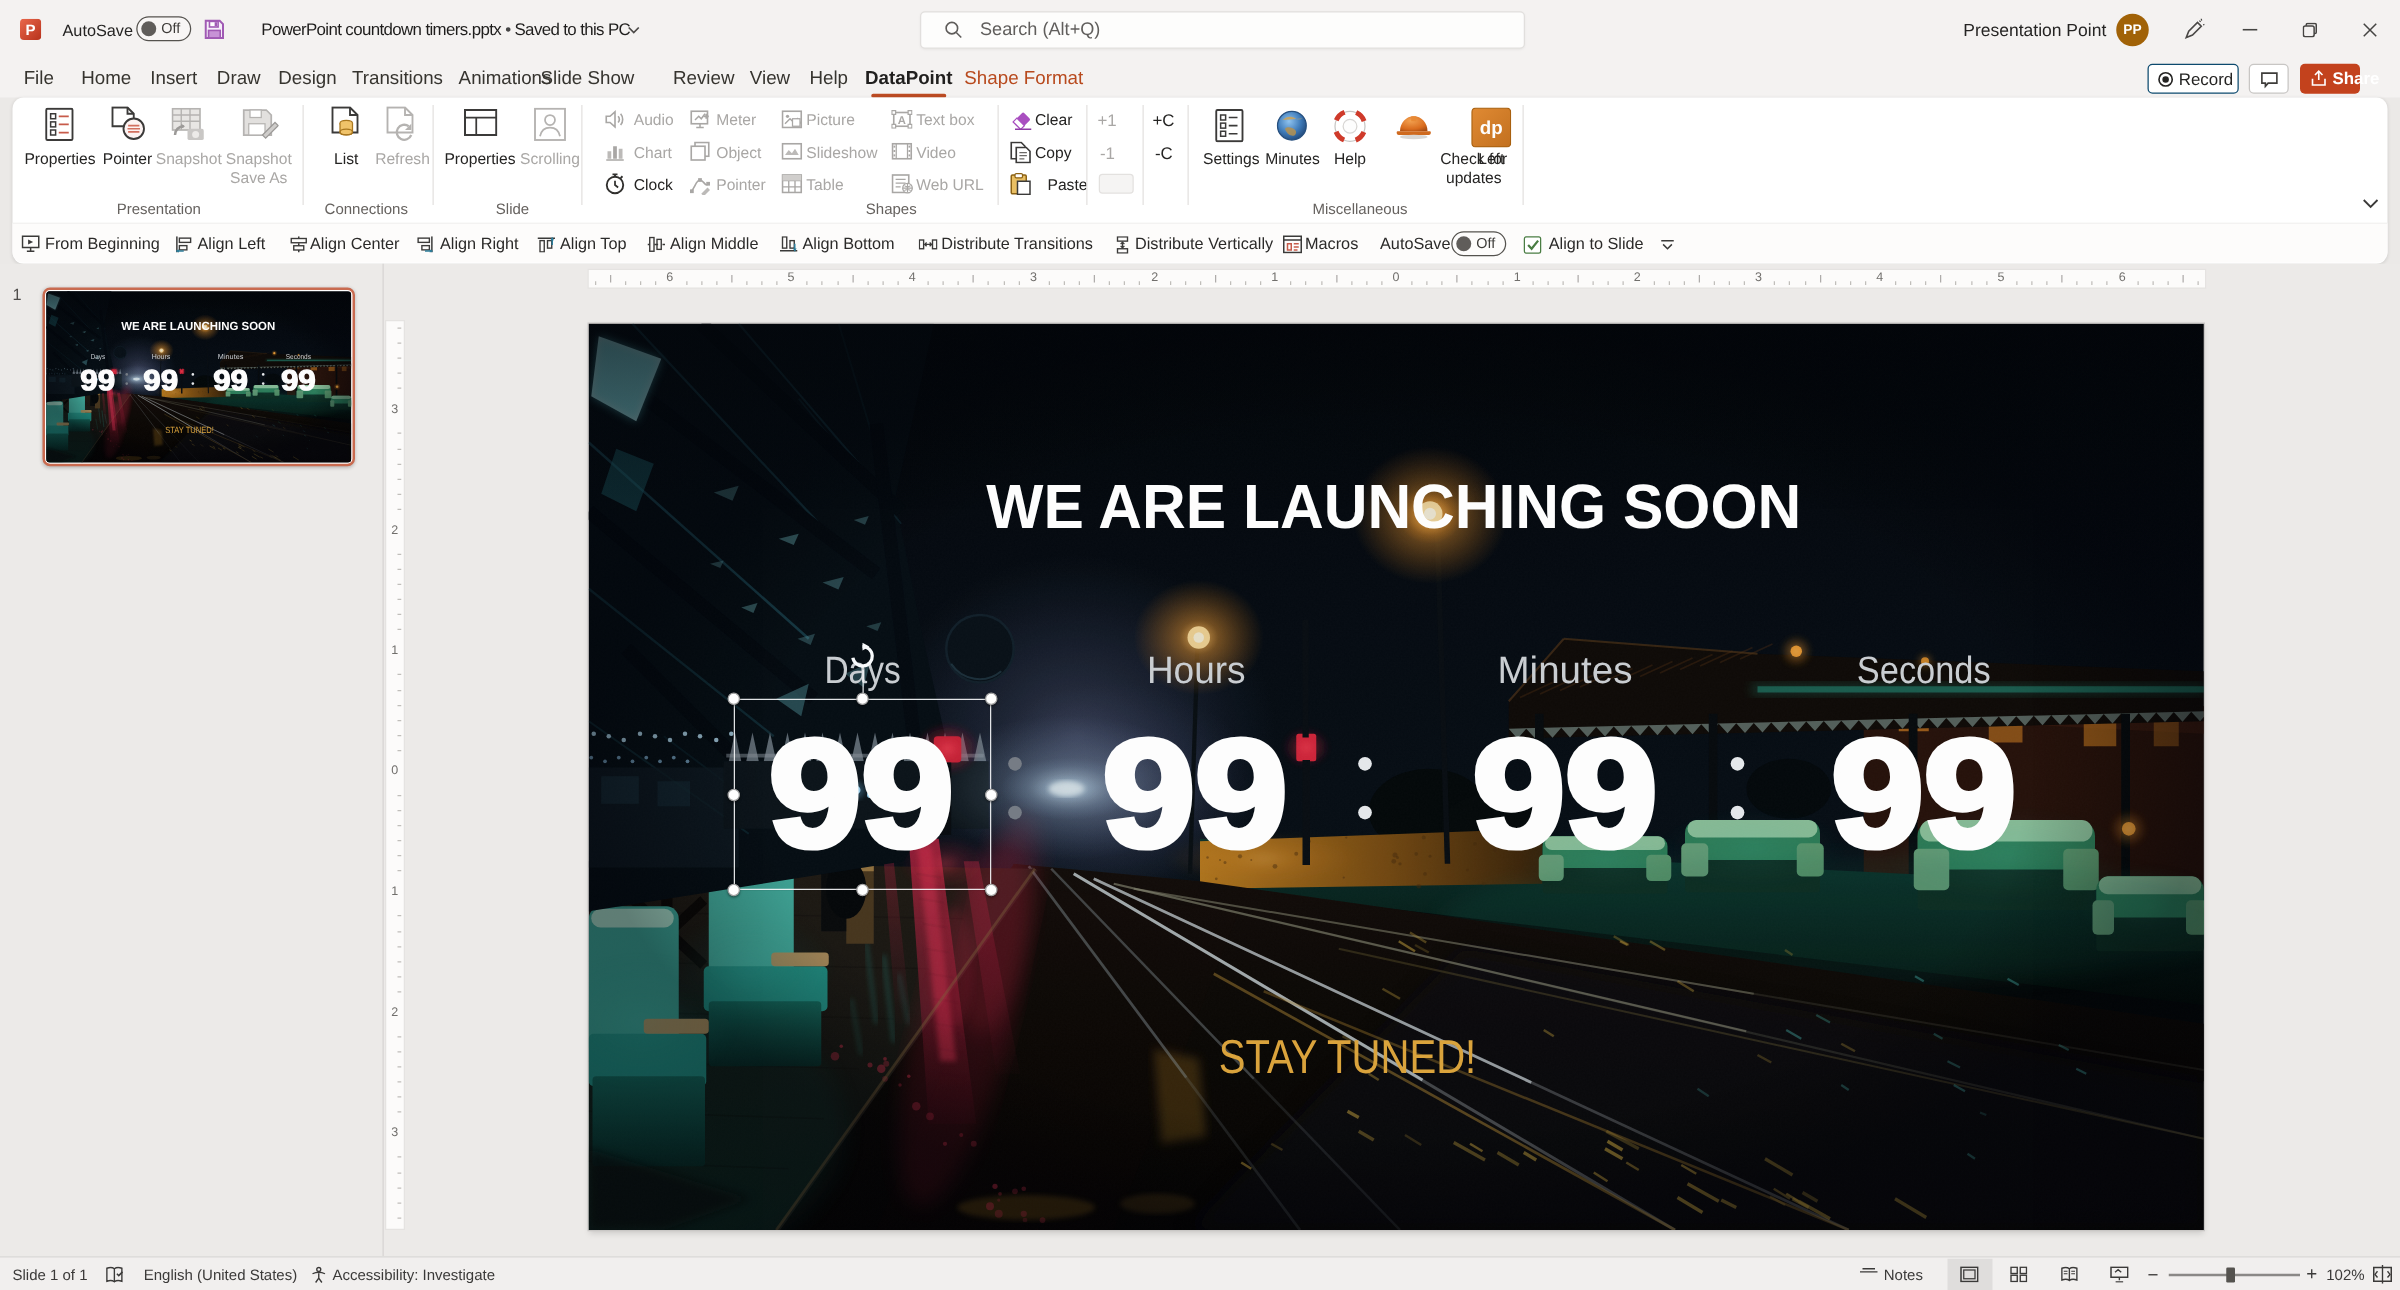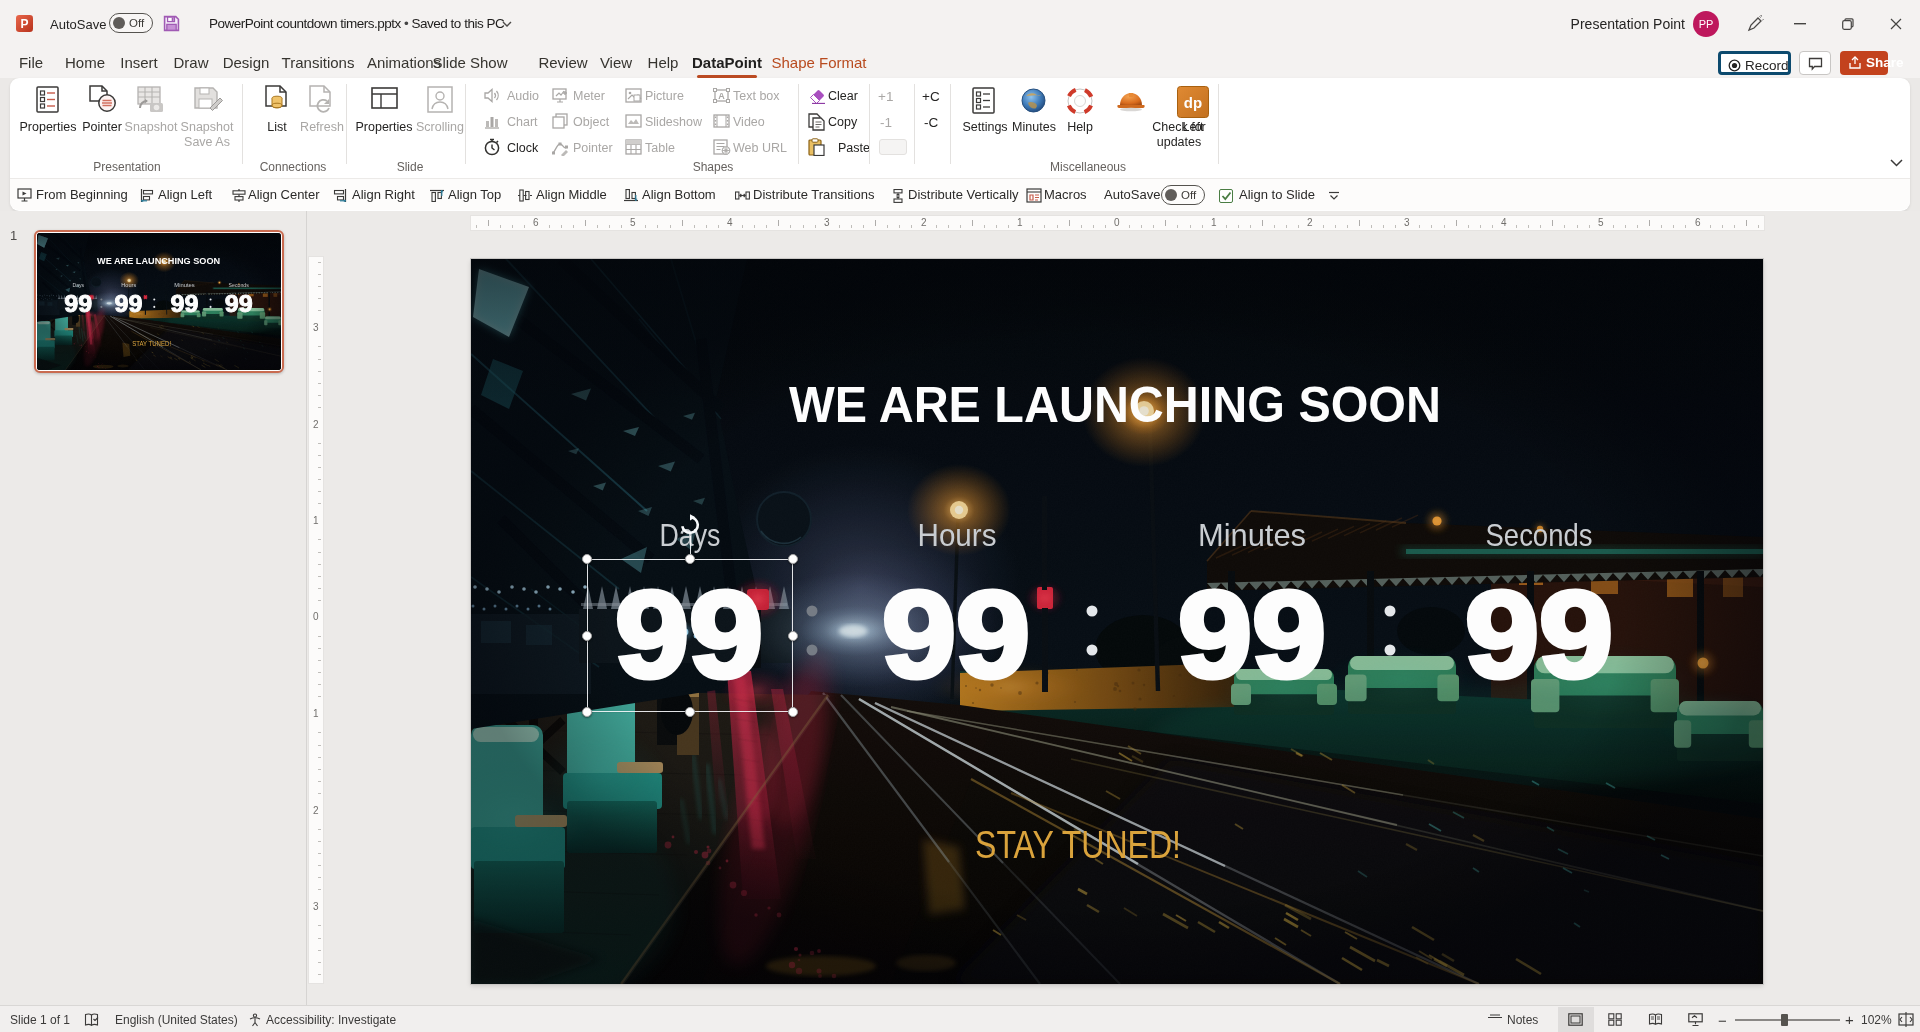--- a/index.html
+++ b/index.html
@@ -65,23 +65,30 @@
     <path d="M1.5 1.5h10.5l2.5 2.5v10.5H1.5z" fill="#f6eefa" stroke="#a05ab4" stroke-width="1.5"></path>
     <rect x="4.3" y="2" width="6.5" height="4.2" fill="#fff" stroke="#a05ab4" stroke-width="1.2"></rect>
     <rect x="8.2" y="2.6" width="1.8" height="3" fill="#a05ab4"></rect>
     <rect x="3.6" y="8.8" width="8.8" height="5.6" fill="#c792d6" stroke="#a05ab4" stroke-width="1.2"></rect>
   </svg>
   <div class="abs" style="left:209px;top:16px;font-size:13.5px;letter-spacing:-0.5px;color:#1f1e1d;">PowerPoint countdown timers.pptx <span style="color:#444">•</span> Saved to this PC</div>
   <svg class="ic" style="left:502px;top:21px" width="10" height="7" viewBox="0 0 10 7">
         <path d="M1 1l4 4 4-4" fill="none" stroke="#4c4a48" stroke-width="1.4"></path>
       </svg>
 
+  <div class="abs" style="left:736px;top:9px;width:484px;height:30px;background:#fdfdfc;border:1px solid #e1dfdd;border-radius:4px;box-shadow:0 1px 2px rgba(0,0,0,.05);">
+    <svg class="ic" style="left:18px;top:6px" width="16" height="16" viewBox="0 0 16 16">
+          <circle cx="6.5" cy="6.5" r="4.6" fill="none" stroke="#5f5d5b" stroke-width="1.3"></circle>
+          <path d="M10 10l4 4" stroke="#5f5d5b" stroke-width="1.3"></path>
+        </svg>
+    <div class="abs" style="left:47px;top:6px;font-size:14.5px;color:#605e5c;">Search (Alt+Q)</div>
+  </div>
 
   <div class="abs" style="left:1563px;top:16px;width:122px;text-align:right;font-size:14px;color:#252423;">Presentation Point</div>
-  <div class="abs" style="left:1693px;top:11px;width:26px;height:26px;border-radius:50%;background:#be185d;color:#fff;font-size:11px;font-weight:normal;text-align:center;line-height:26px;">PP</div>
+  <div class="abs" style="left:1693px;top:11px;width:26px;height:26px;border-radius:50%;background:#a16207;color:#fff;font-size:11px;font-weight:bold;text-align:center;line-height:26px;">PP</div>
   <svg class="ic" style="left:1745px;top:14px" width="20" height="20" viewBox="0 0 20 20">
     <path d="M4 16l2-5 7-7 3 3-7 7z" fill="none" stroke="#4a4846" stroke-width="1.3"></path>
     <path d="M14.5 2.5l1 1M17.5 6l1-.5M16 1l.3 1.5" stroke="#4a4846" stroke-width="1"></path>
   </svg>
   <svg class="ic" style="left:1794px;top:23px" width="12" height="2" viewBox="0 0 12 2">
         <rect width="12" height="1.4" fill="#454442"></rect>
       </svg>
   <svg class="ic" style="left:1842px;top:18px" width="12" height="12" viewBox="0 0 12 12">
         <rect x="0.7" y="2.7" width="8.6" height="8.6" rx="1.5" fill="#f4f2f1" stroke="#454442" stroke-width="1.2"></rect>
         <path d="M3 2.6V1.8a1 1 0 0 1 1-1h6a1 1 0 0 1 1 1v6a1 1 0 0 1-1 1h-.8" fill="none" stroke="#454442" stroke-width="1.2"></path>
@@ -100,21 +107,21 @@
   <div class="menuitem" style="left:318px">Transitions</div>
   <div class="menuitem" style="left:404px">Animations</div>
   <div class="menuitem" style="left:470px">Slide Show</div>
   <div class="menuitem" style="left:563px">Review</div>
   <div class="menuitem" style="left:616px">View</div>
   <div class="menuitem" style="left:663px">Help</div>
   <div class="menuitem" style="left:727px;color:#201f1e;font-weight:bold;">DataPoint</div>
   <div class="abs" style="left:697px;top:27px;width:60px;height:3px;background:#bc4b23;border-radius:2px;"></div>
   <div class="menuitem" style="left:819px;color:#b84a1e;">Shape Format</div>
 
-  <div class="abs" style="left:1718px;top:3px;width:73px;height:24px;background:#fff;border:3px solid #0c4a6e;border-radius:4px;">
+  <div class="abs" style="left:1718px;top:3px;width:73px;height:24px;background:#fff;border:1px solid #0c4a6e;border-radius:4px;">
     <svg class="ic" style="left:7px;top:5px" width="13" height="13" viewBox="0 0 13 13">
           <circle cx="6.5" cy="6.5" r="5.3" fill="none" stroke="#252423" stroke-width="1.3"></circle>
           <circle cx="6.5" cy="6.5" r="2.6" fill="#252423"></circle>
         </svg>
     <div class="abs" style="left:24px;top:4px;font-size:13.5px;color:#252423;">Record</div>
   </div>
   <div class="abs" style="left:1799px;top:3px;width:32px;height:24px;background:#fff;border:1px solid #c8c6c4;border-radius:4px;">
     <svg class="ic" style="left:8px;top:5px" width="15" height="14" viewBox="0 0 15 14">
           <path d="M1.5 1.5h12v8h-7l-2.2 2.6V9.5h-2.8z" fill="none" stroke="#3e3c3a" stroke-width="1.3"></path>
         </svg>

